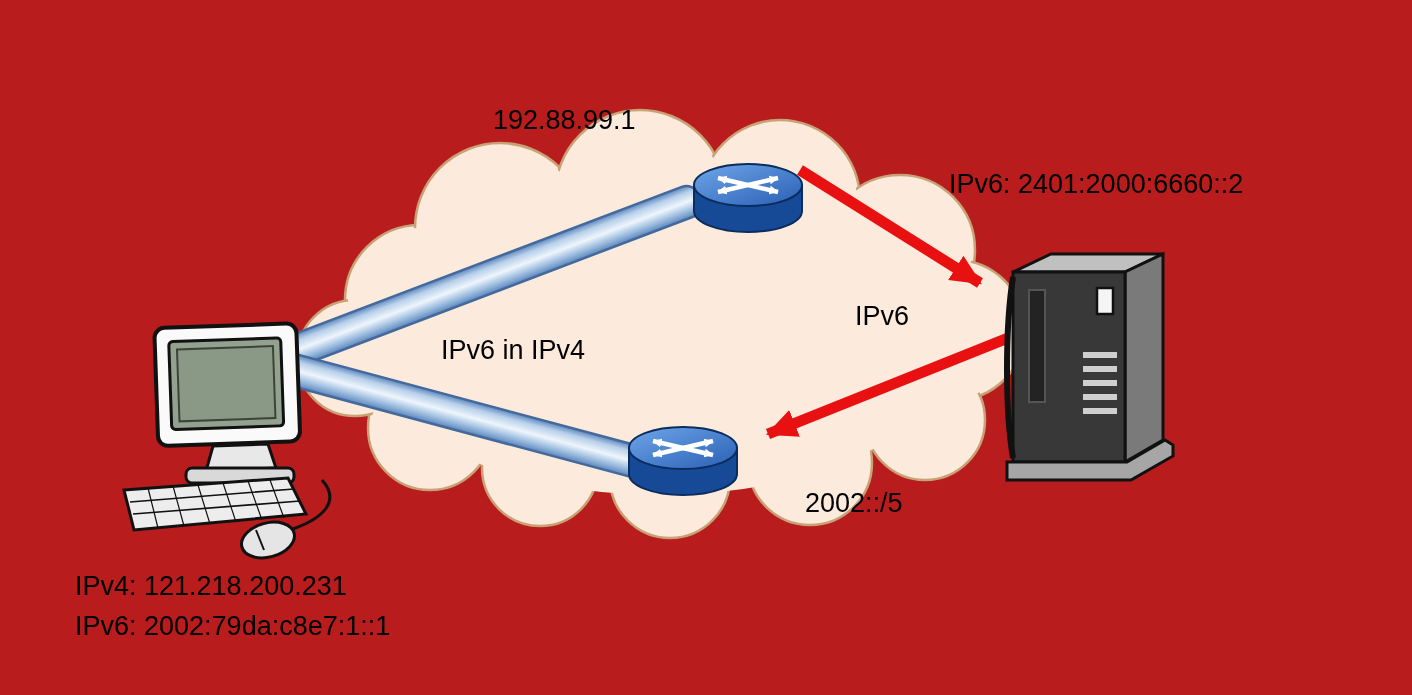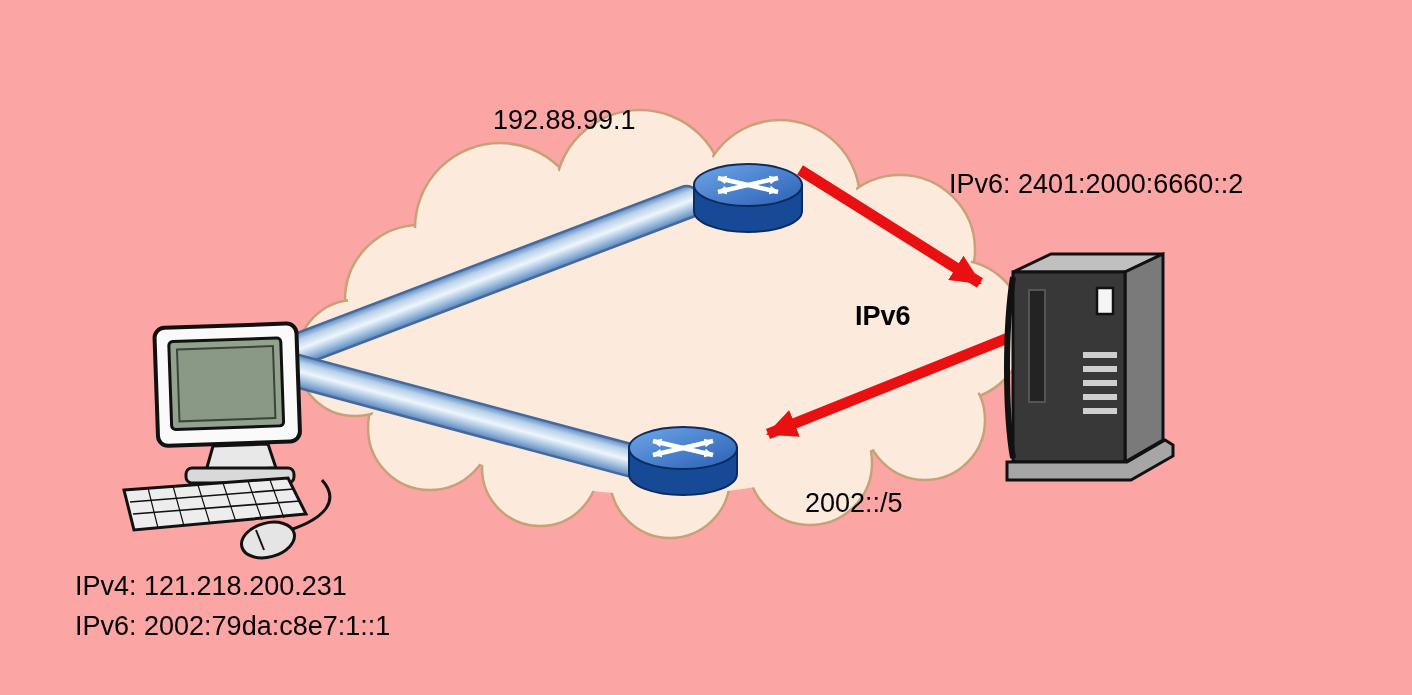--- a/index.html
+++ b/index.html
@@ -1,19 +1,19 @@
 <!DOCTYPE html>
 <html><head>
 <meta charset="utf-8">
 <style>
   html,body { margin:0; padding:0; background:#ffffff; }
   .canvas {
     position:relative;
     width:1412px; height:695px;
-    background:#fca5a5;
+    background:#b91c1c;
     overflow:hidden;
     font-family:"Liberation Sans", sans-serif;
   }
   .diagram-svg { position:absolute; left:0; top:0; }
   .label {
     position:absolute;
     font-size:27px;
     line-height:1.1;
     color:#000;
     white-space:nowrap;
@@ -147,22 +147,23 @@
         <ellipse cx="150" cy="222" rx="27" ry="17" fill="#e5e5e5" stroke="#111" stroke-width="3" transform="rotate(-15 150 222)"></ellipse>
         <line x1="138" y1="212" x2="146" y2="232" stroke="#111" stroke-width="2"></line>
       </g>
     </g>
   </svg>
 
   <div class="label" style="left:493px; top:106px;">192.88.99.1</div>
 
   <div class="label" style="left:949px; top:170px;">IPv6: 2401:2000:6660::2</div>
 
-  <div class="label" style="left:855px; top:302px;font-weight:bold;">IPv6</div>
+  <div class="label" style="left:855px; top:302px;">IPv6</div>
 
+  <div class="label" style="left:441px; top:336px;">IPv6 in IPv4</div>
 
   <div class="label" style="left:805px; top:489px;">2002::/5</div>
 
   <div class="label" style="left:75px; top:572px;">IPv4: 121.218.200.231</div>
 
   <div class="label" style="left:75px; top:612px;text-align:right;">IPv6: 2002:79da:c8e7:1::1</div>
 
 </div>
 
 </body></html>

